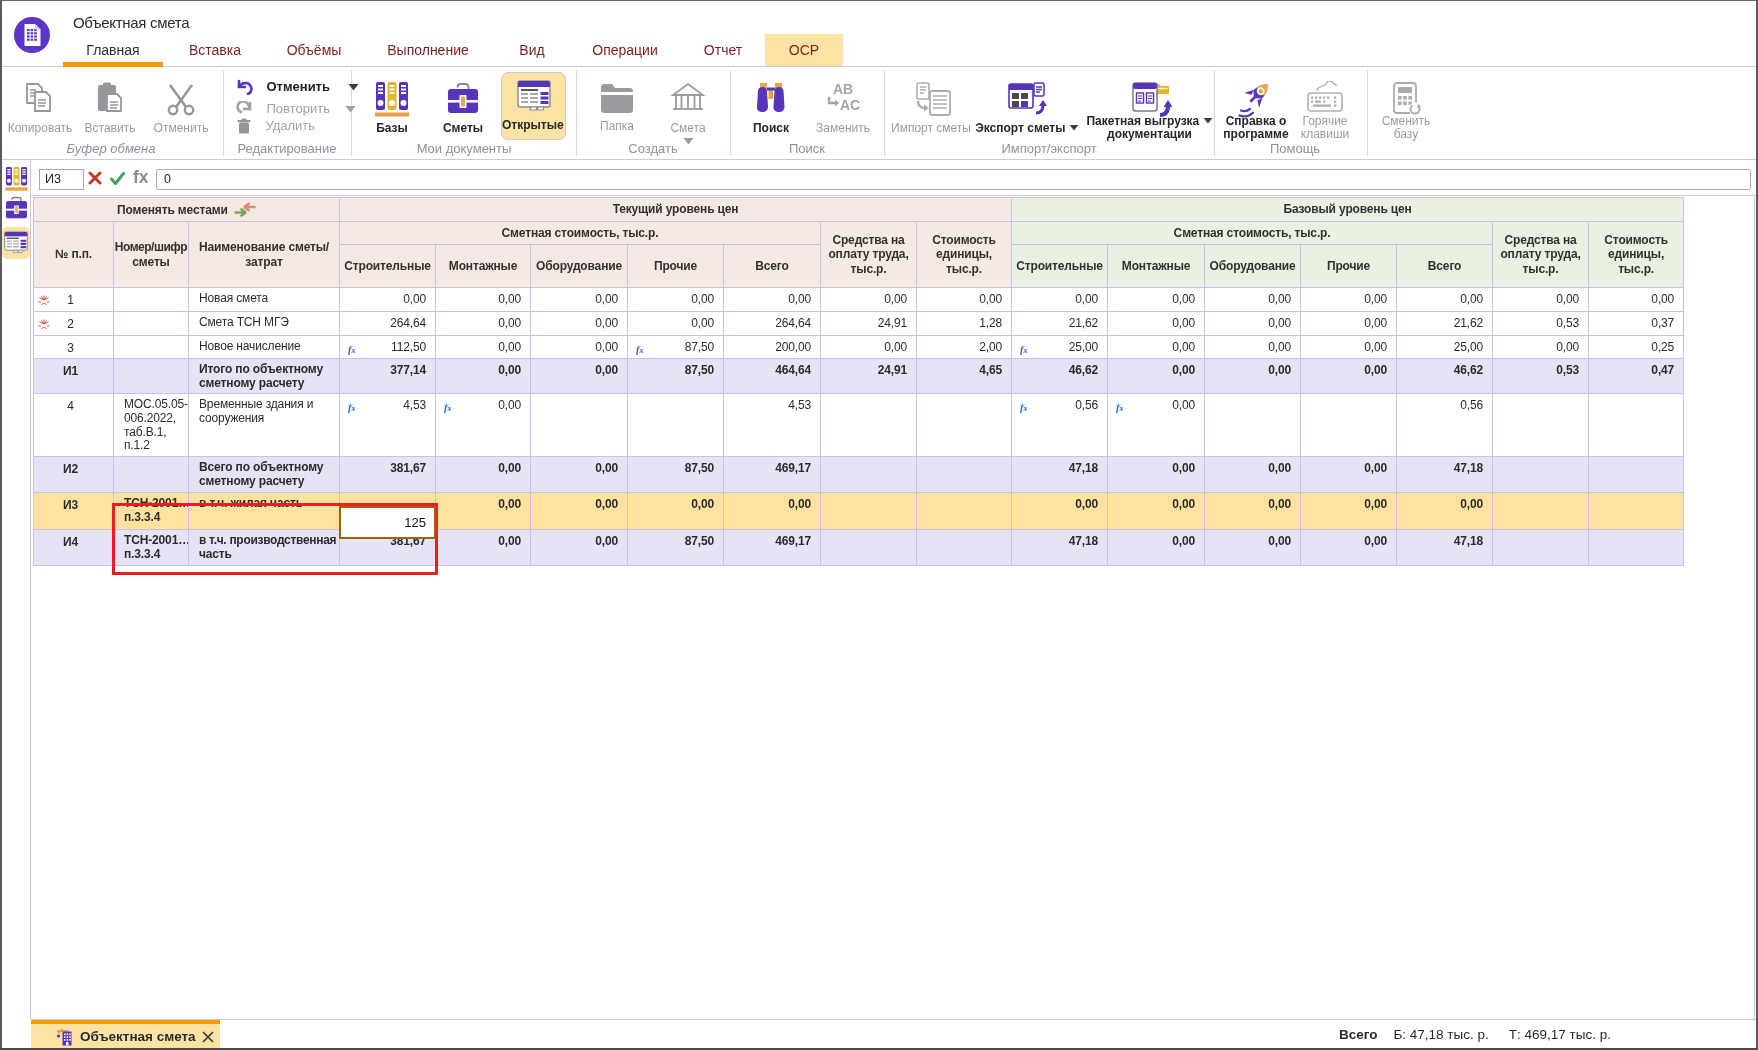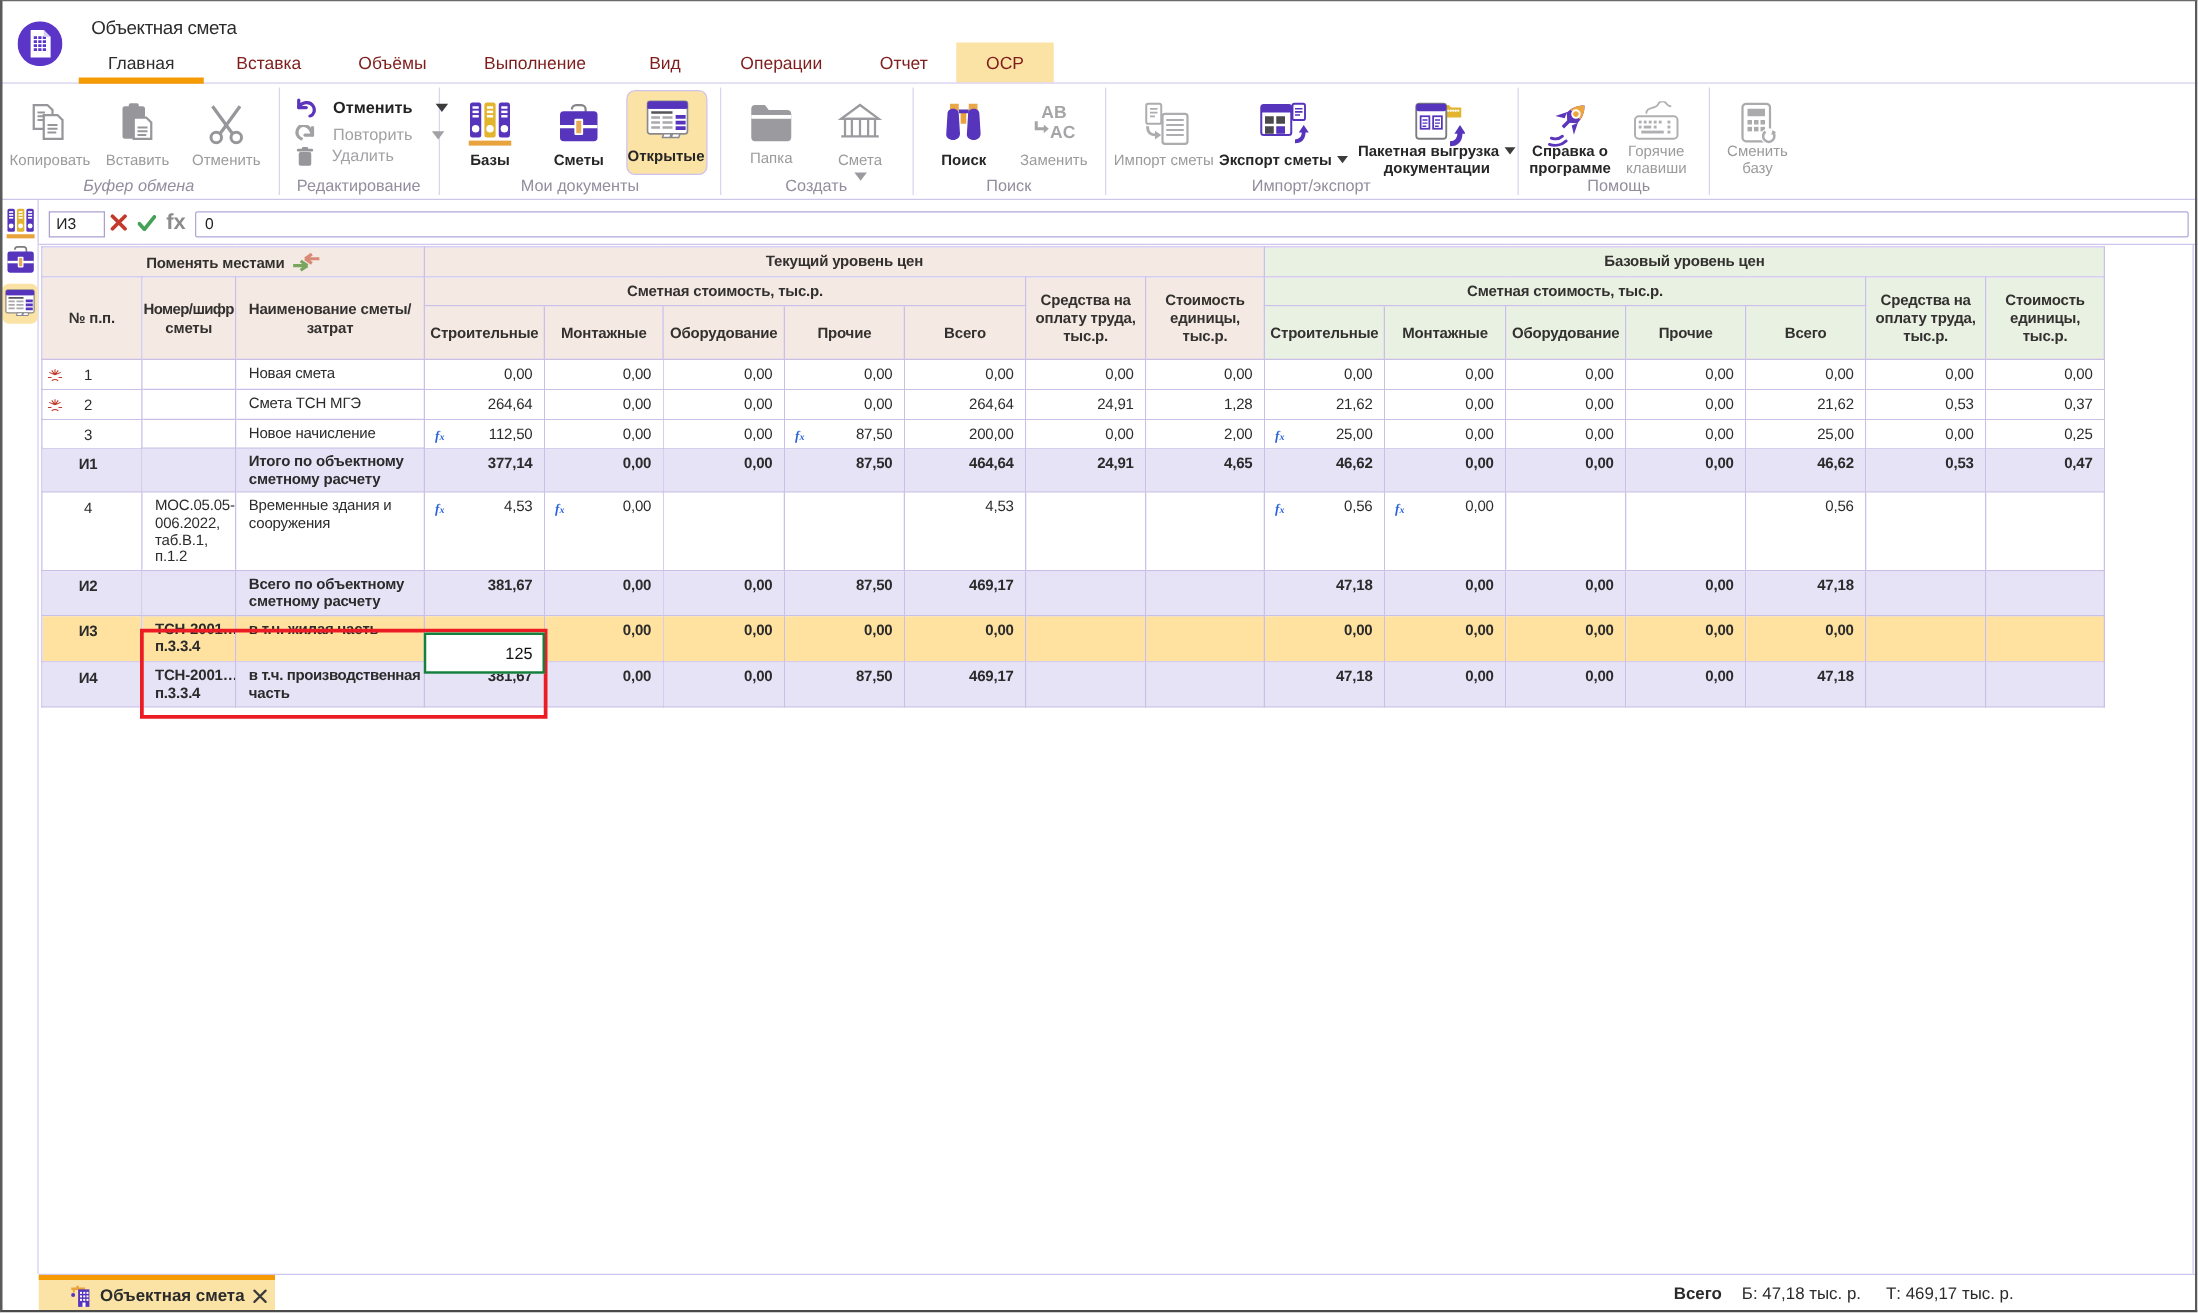--- a/index.html
+++ b/index.html
@@ -46,21 +46,21 @@
 td.num{text-align:right;padding:4px 9px 0 0;line-height:15px;position:relative;}
 td.txt{padding:4px 0 0 10px;line-height:13.8px;}
 td.ctr{text-align:center;padding-top:4.5px;padding-right:6px;line-height:14px;position:relative;}
 tr.sum td{background:#e7e3f6;font-weight:bold;}
 tr.yel td{background:#ffe2a0;font-weight:bold;}
 tr.r4 td, tr.pl td{background:#fff;}
 .fx{position:absolute;left:8px;top:6px;font-family:"Liberation Serif",serif;font-style:italic;font-weight:bold;font-size:10.5px;color:#2b63d9;letter-spacing:0;}
 
 
 #redrect{position:absolute;left:112px;top:503px;width:326px;height:72px;border:3px solid #ec1c24;z-index:10;pointer-events:none;}
-#editcell{position:absolute;left:339px;top:506px;width:97px;height:33px;background:#fff;border:2px solid #15803d;z-index:11;font-size:13px;line-height:29px;text-align:right;padding-right:8px;color:#111;}
+#editcell{position:absolute;left:339px;top:506px;width:97px;height:33px;background:#fff;border:2px solid #a16207;z-index:11;font-size:13px;line-height:29px;text-align:right;padding-right:8px;color:#111;}
 
 #botline{position:absolute;left:31px;top:1019px;width:1727px;height:1px;background:#cfc5ec;}
 #bottab{position:absolute;left:31px;top:1020px;width:189px;height:29px;background:#fbe3a6;border-top:4px solid #f59a02;z-index:20;}
 #bottab .t{position:absolute;left:49px;top:5px;font-size:13.5px;font-weight:bold;color:#2b2b2b;}
 #status{position:absolute;left:1324px;top:1020px;width:434px;height:29px;background:#fff;font-size:13.5px;line-height:29px;}
 </style></head>
 <body>
 <div id="frame"></div>
 
 <svg class="abs" style="left:14px;top:17px;" width="36" height="36" viewBox="0 0 36 36">

